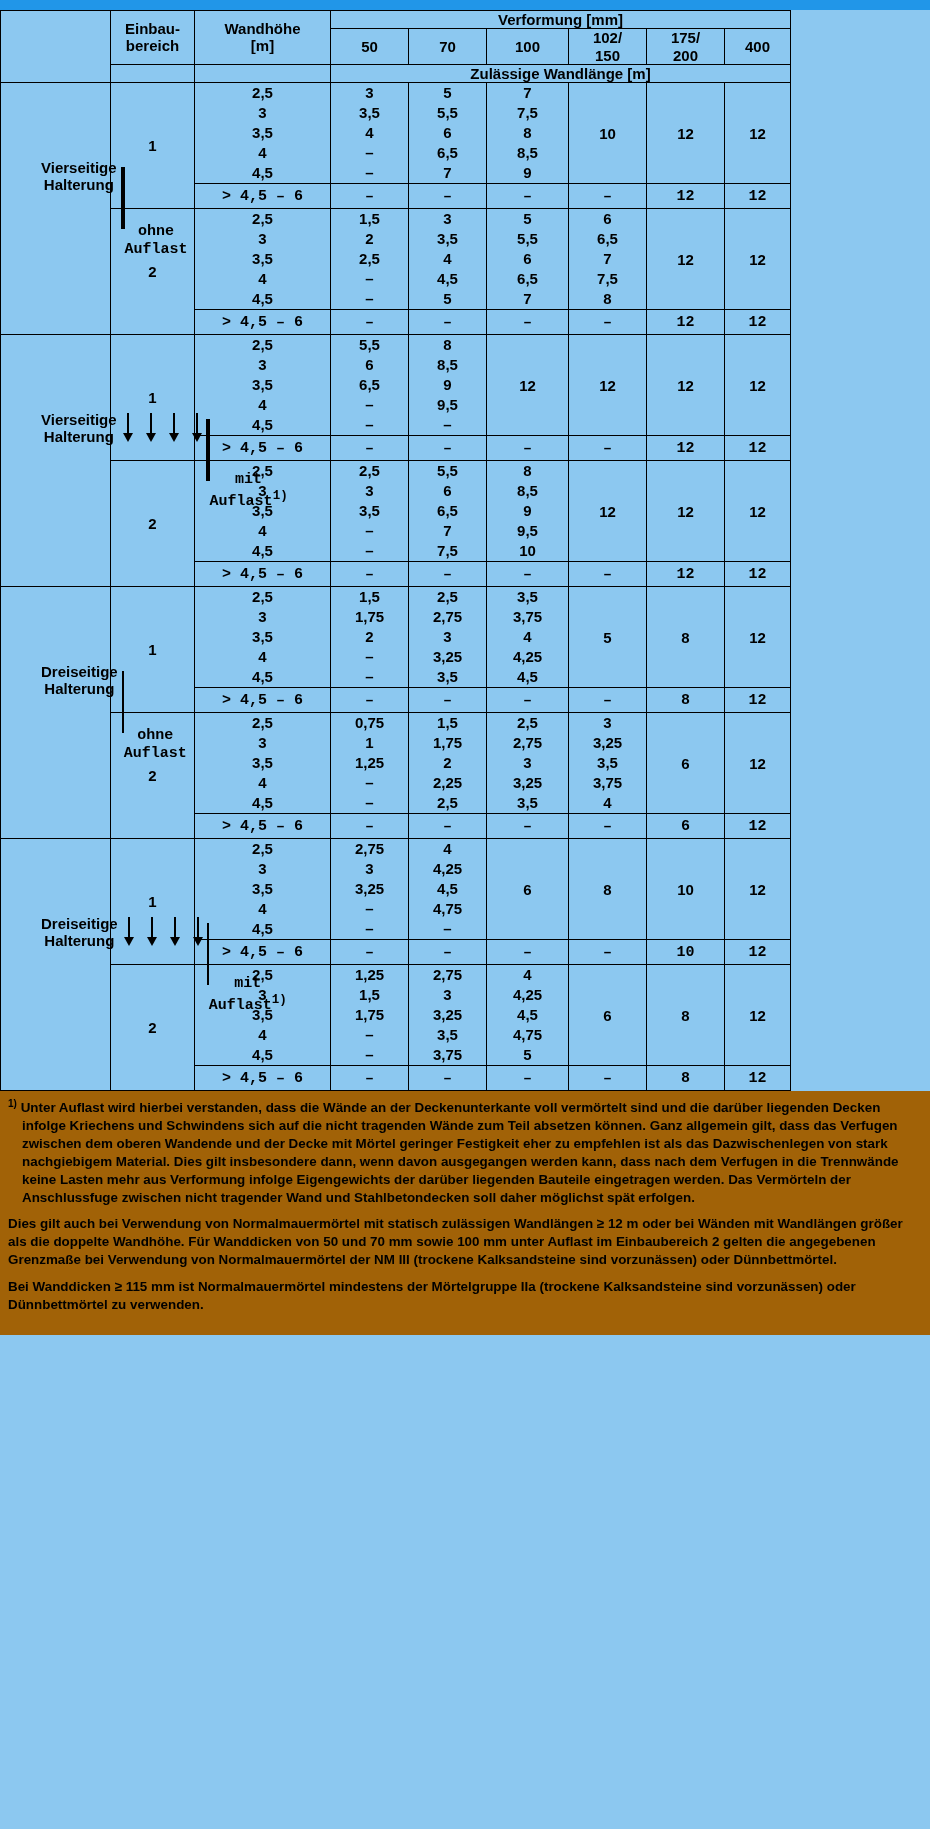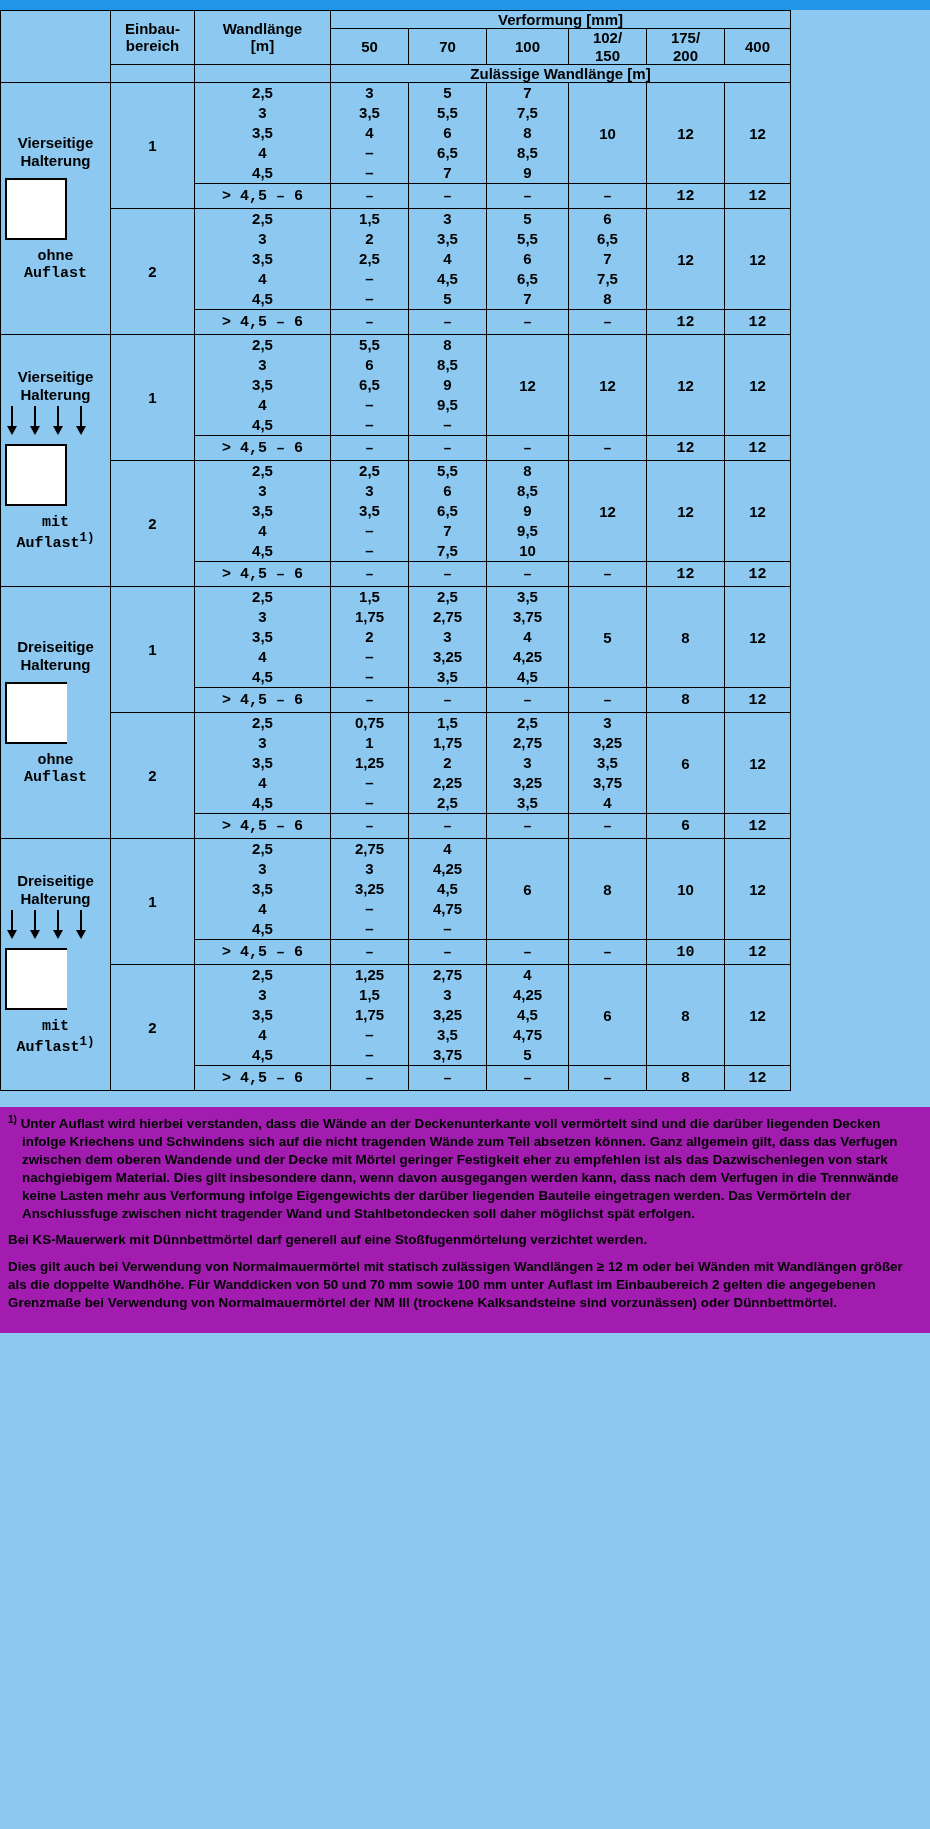--- a/index.html
+++ b/index.html
@@ -44,24 +44,25 @@
     text-align:left;
     vertical-align:top;
     padding:6px 6px 6px 6px;
     font-size:15px;
     font-weight:bold;
     line-height:1.18;
     position:relative;
   }
   .grp-inner{
     display:flex;
-    flex-direction:column;
-    justify-content:flex-end;
+    flex-direction:row;
+    justify-content:space-between;
     height:100%;
     min-height:100px;
+    margin-left:40px;
   }
   .grp-title{white-space:pre-line;}
   .grp-foot{white-space:pre-line;margin-top:auto;font-family:Liberation Mono, monospace;}
   .sq{
     width:62px;height:62px;background:#fff;border:2px solid #000;
     margin:8px 0 8px 4px;
     box-sizing:border-box;
   }
   .sq.three{
     border-left:2px solid #000;
@@ -94,22 +95,21 @@
   }
   .vlist{text-align:center;}
   .gt-row td{height:24px;font-family:Liberation Mono, monospace;}
   .gt-label{padding-left:20px;text-align:left;}
   .notes{
     padding:6px 10px 12px 8px;
     font-size:13.4px;
     line-height:1.33;
     font-weight:bold;
     color:#000;
-    background:#a21caf;
-    margin-top:16px;
+    background:#a16207;
   }
   .notes p{margin:0 0 9px 0;text-align:left;}
   .notes sup{font-size:10px;vertical-align:super;}
   .hang{padding-left:14px;text-indent:-14px;}
 </style>
 </head>
 <body>
 
 <div class="page">
   <div class="topbar"></div>
@@ -125,21 +125,21 @@
       <col style="width:78px">
       <col style="width:78px">
       <col style="width:66px">
     </colgroup>
 
     <tbody>
         <tr>
       <td rowspan="3"></td>
       <td rowspan="2" class="hdr" style="white-space:pre-line">Einbau-
 bereich</td>
-      <td rowspan="2" class="hdr" style="white-space:pre-line">Wandlänge
+      <td rowspan="2" class="hdr" style="white-space:pre-line">Wandhöhe
 [m]</td>
       <td colspan="6" class="hdr">Verformung [mm]</td>
     </tr>
     <tr>
       <td class="hdr" style="white-space:pre-line">50</td>
       <td class="hdr" style="white-space:pre-line">70</td>
       <td class="hdr" style="white-space:pre-line">100</td>
       <td class="hdr" style="white-space:pre-line">102/
 150</td>
       <td class="hdr" style="white-space:pre-line">175/
@@ -543,16 +543,16 @@
       <td>–</td>
       <td>–</td>
       <td>8</td>
       <td>12</td>
     </tr>
   </tbody>
     </table>
 
   <div class="notes">
     <p class="hang"><sup>1)</sup><span> Unter Auflast wird hierbei verstanden, dass die Wände an der Deckenunterkante voll vermörtelt sind und die darüber liegenden Decken infolge Kriechens und Schwindens sich auf die nicht tragenden Wände zum Teil absetzen können. Ganz allgemein gilt, dass das Verfugen zwischen dem oberen Wandende und der Decke mit Mörtel geringer Festigkeit eher zu empfehlen ist als das Dazwischenlegen von stark nachgiebigem Material. Dies gilt insbesondere dann, wenn davon ausgegangen werden kann, dass nach dem Verfugen in die Trennwände keine Lasten mehr aus Verformung infolge Eigengewichts der darüber liegenden Bauteile eingetragen werden. Das Vermörteln der Anschlussfuge zwischen nicht tragender Wand und Stahlbetondecken soll daher möglichst spät erfolgen.</span></p>
-    <p>Bei KS-Mauerwerk mit Dünnbettmörtel darf generell auf eine Stoßfugenmörtelung verzichtet werden.</p>
     <p>Dies gilt auch bei Verwendung von Normalmauermörtel mit statisch zulässigen Wandlängen ≥ 12 m oder bei Wänden mit Wandlängen größer als die doppelte Wandhöhe. Für Wanddicken von 50 und 70 mm sowie 100 mm unter Auflast im Einbaubereich 2 gelten die angegebenen Grenzmaße bei Verwendung von Normalmauermörtel der NM III (trockene Kalksandsteine sind vorzunässen) oder Dünnbettmörtel.</p>
+    <p>Bei Wanddicken ≥ 115 mm ist Normalmauermörtel mindestens der Mörtelgruppe IIa (trockene Kalksandsteine sind vorzunässen) oder Dünnbettmörtel zu verwenden.</p>
   </div>
 </div>
 
 </body></html>

